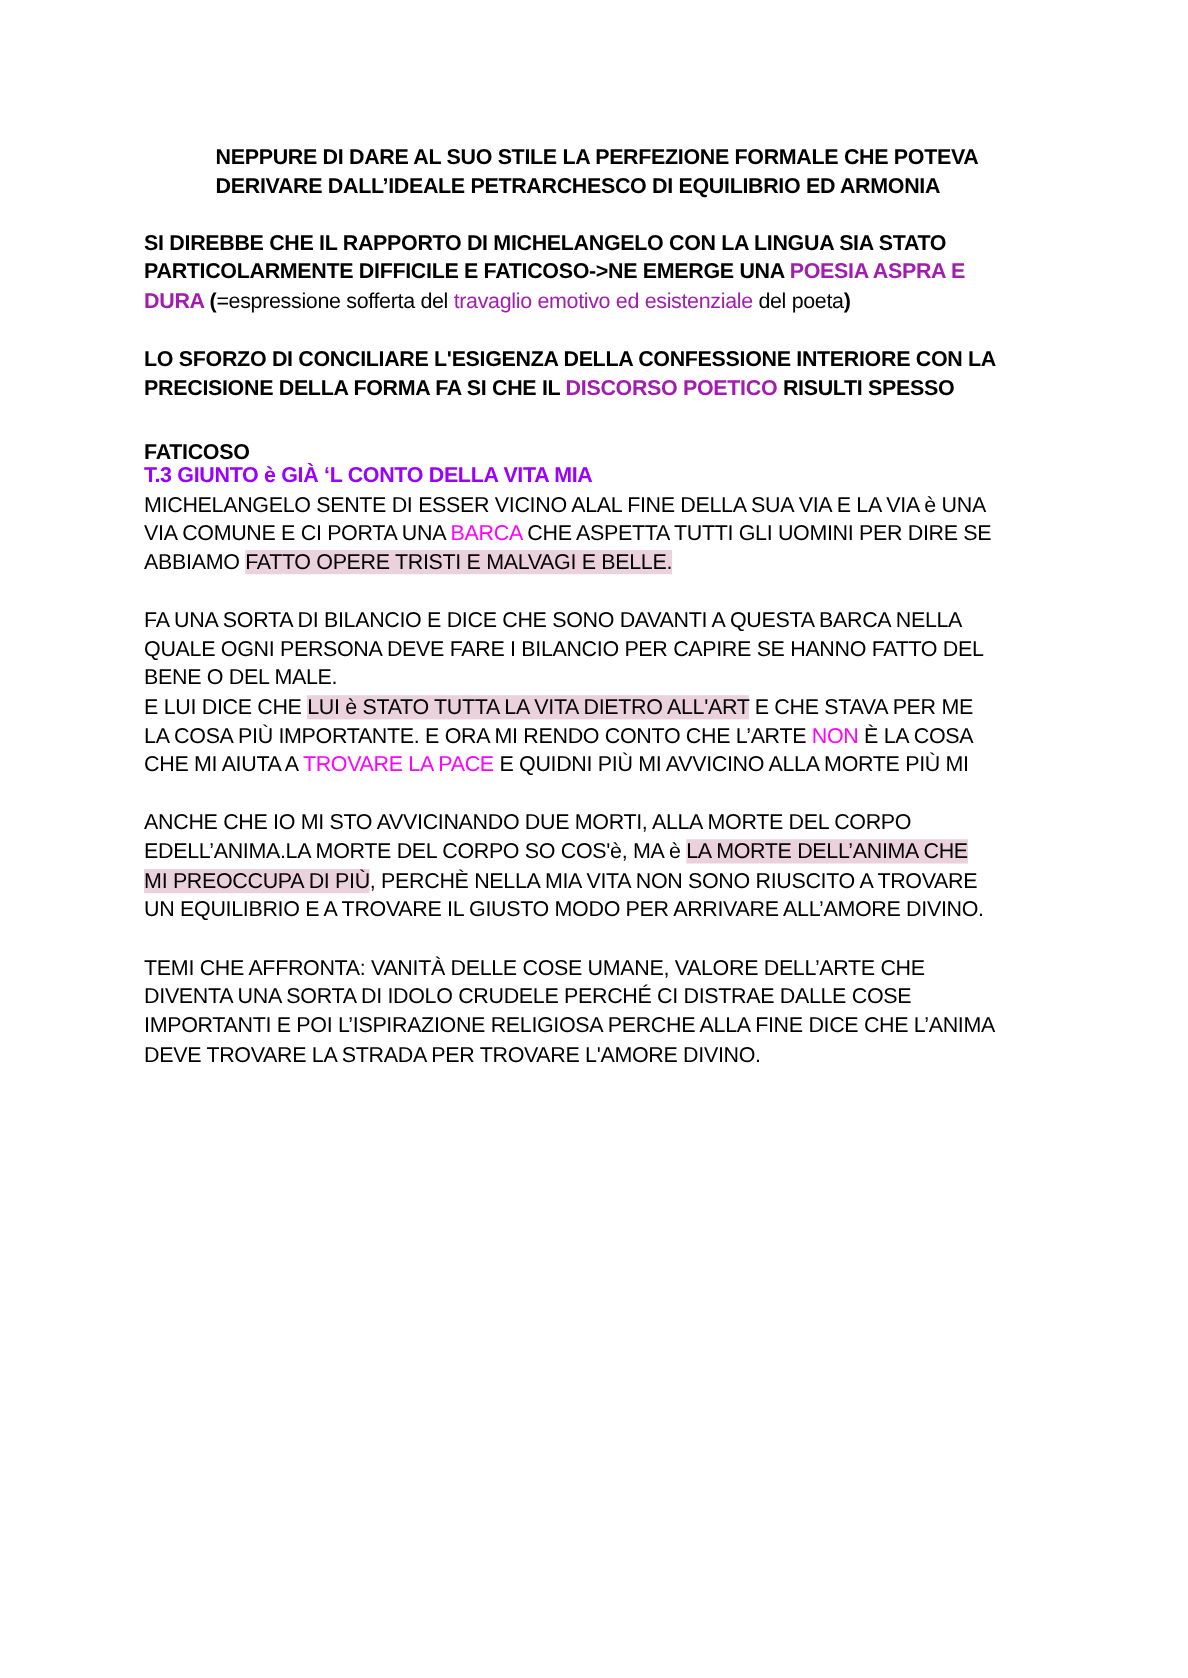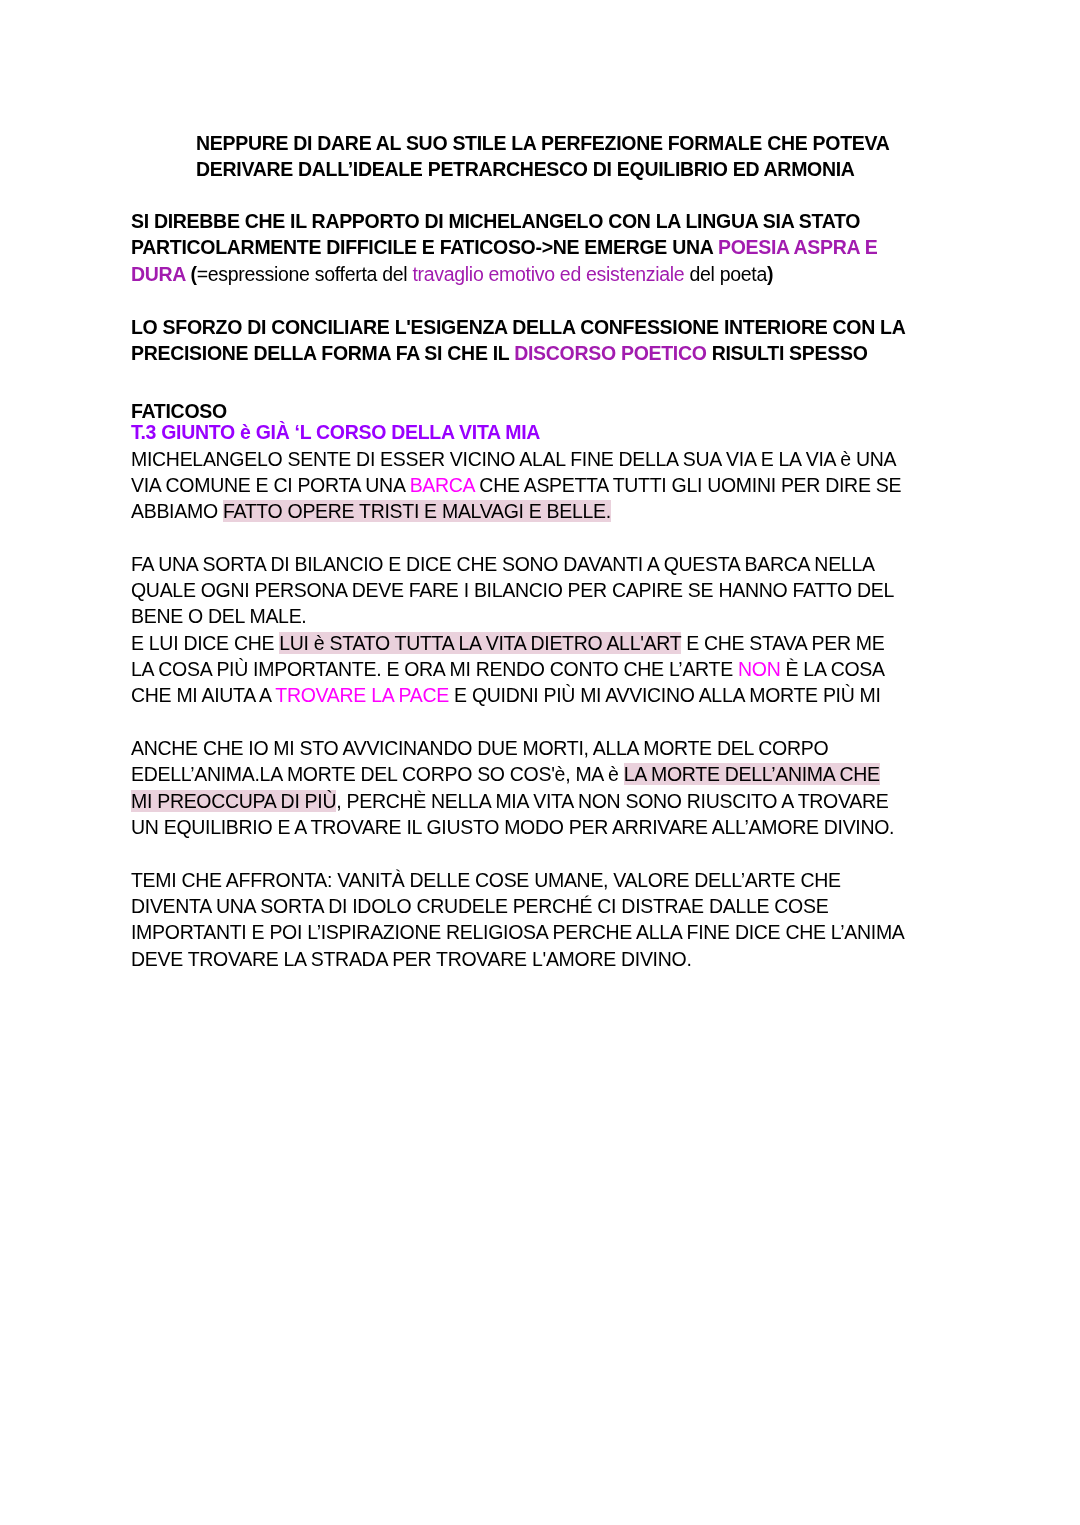--- a/index.html
+++ b/index.html
@@ -37,21 +37,21 @@
   <div class="line bold base" style="top:314px;">LO SFORZO DI CONCILIARE L'ESIGENZA DELLA CONFESSIONE INTERIORE CON LA</div>
 
   <div class="line base" style="top:261px;">
     <span class="bold red">DURA</span><span class="bold"> (</span><span>=espressione sofferta del </span><span class="red">travaglio emotivo ed esistenziale</span><span> del poeta</span><span class="bold">)</span>
   </div>
   <div class="line bold base" style="top:340px;">
     <span>PRECISIONE DELLA FORMA FA SI CHE IL </span><span class="red">DISCORSO POETICO</span><span> RISULTI SPESSO</span>
   </div>
   <div class="line bold base" style="top:350px;margin-top:48px;">FATICOSO</div>
 
-  <div class="line bold base purple" style="top:419px;">T.3 GIUNTO è GIÀ ‘L CORSO DELLA VITA MIA</div>
+  <div class="line bold base purple" style="top:419px;">T.3 GIUNTO è GIÀ ‘L CONTO DELLA VITA MIA</div>
 
   <div class="line base" style="top:446px;">MICHELANGELO SENTE DI ESSER VICINO ALAL FINE DELLA SUA VIA E LA VIA è UNA</div>
   <div class="line base" style="top:472px;">
     <span>VIA COMUNE E CI PORTA UNA  </span><span class="magenta">BARCA</span><span> CHE ASPETTA TUTTI  GLI UOMINI PER DIRE SE</span>
   </div>
   <div class="line base" style="top:498px;text-align:right;">
     <span>ABBIAMO </span><span class="hl">FATTO OPERE TRISTI E MALVAGI E BELLE.</span>
   </div>
 
   <div class="line base" style="top:551px;">FA UNA SORTA DI BILANCIO E DICE CHE SONO DAVANTI A QUESTA BARCA NELLA</div>

